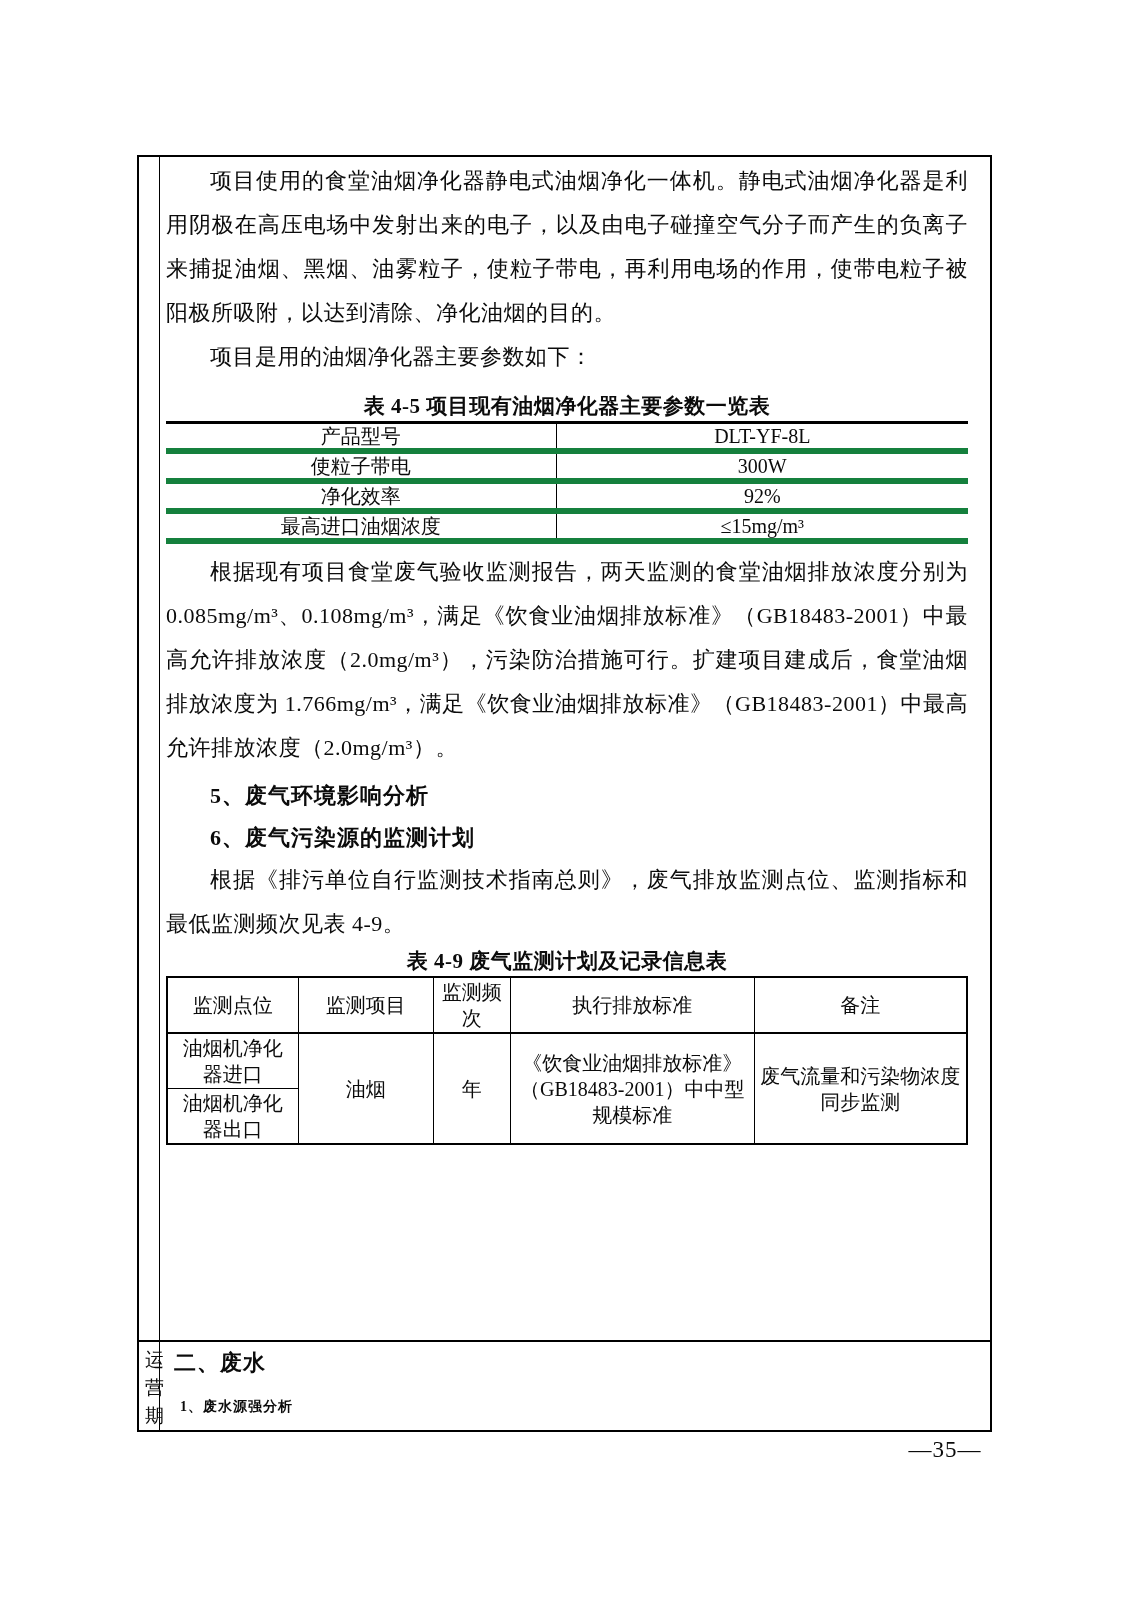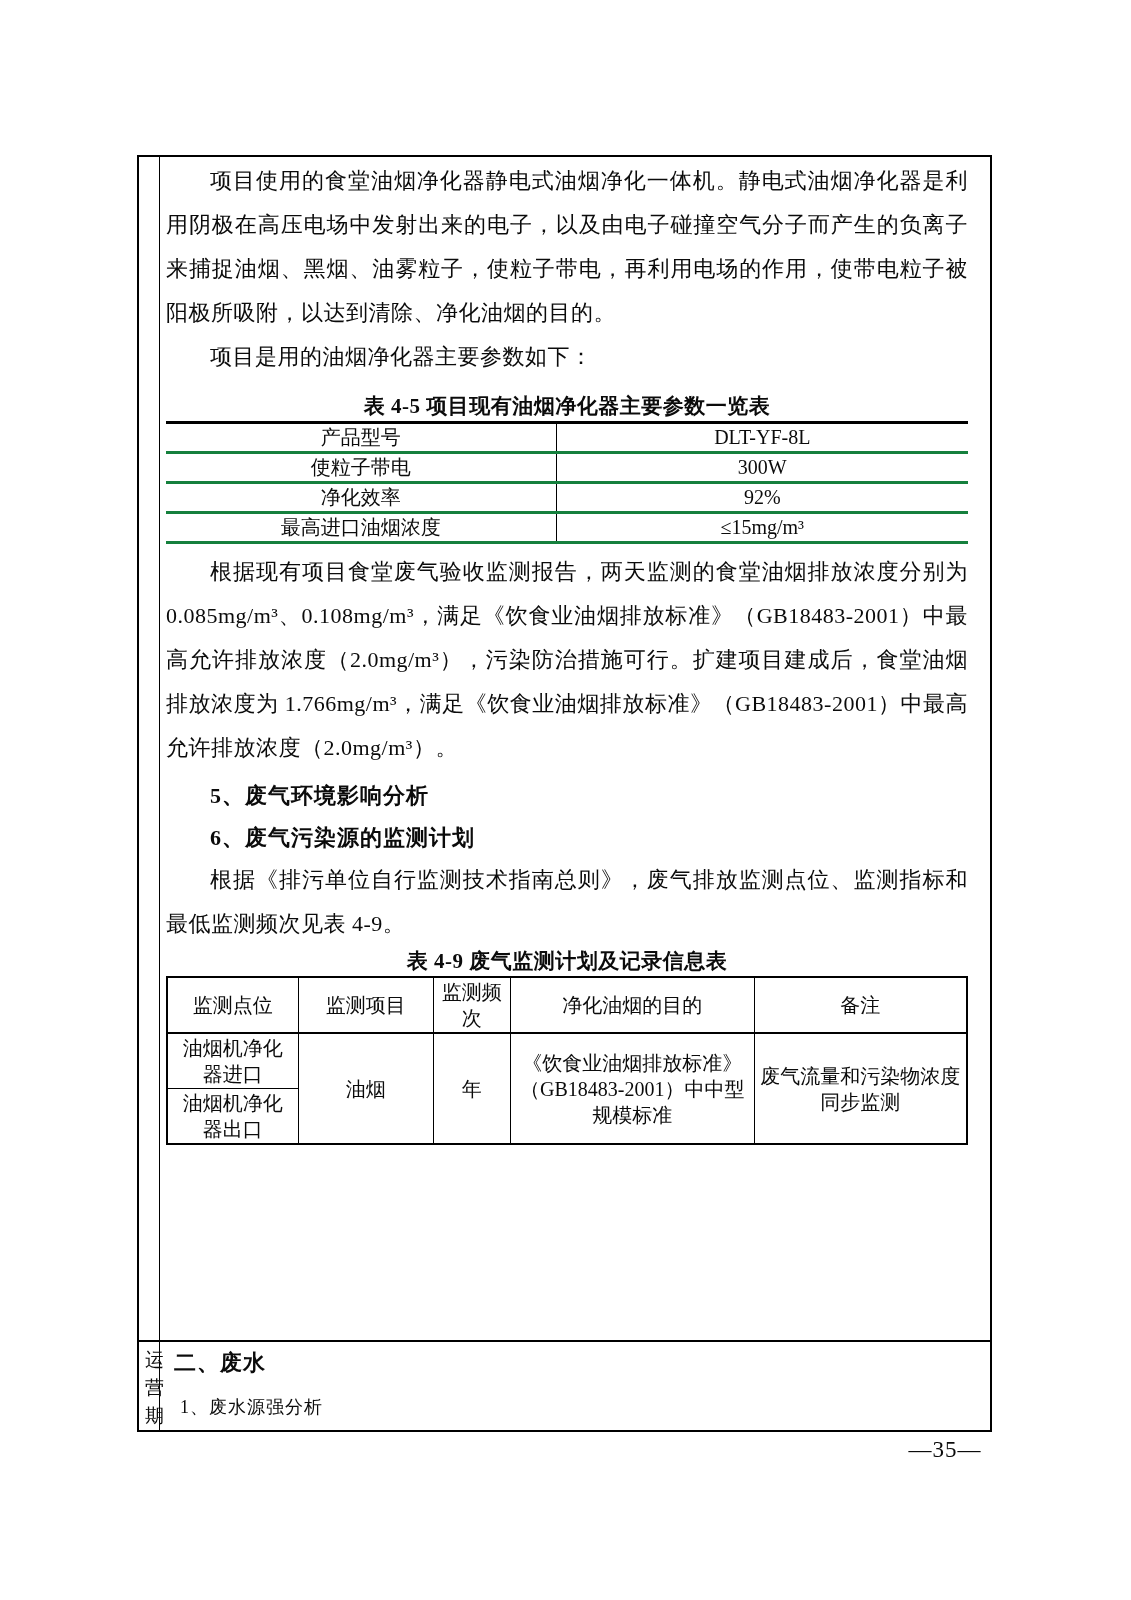--- a/index.html
+++ b/index.html
@@ -26,36 +26,36 @@
   .heading { font-size:22px; line-height:36px; font-weight:bold; text-indent:2em;
     letter-spacing:1px; }
   .h5 { margin-top:8px; } .h6 { margin-top:6px; }
 
   .tbl-title { font-size:21px; line-height:30px; font-weight:bold; text-align:center;
     letter-spacing:0.5px; }
   .tt45 { margin-top:12px; }
 
   
   .t45 { width:100%; border-top:3px solid #000; }
-  .t45-row { display:flex; height:30px; border-bottom:3px solid #15803d; align-items:center; }
+  .t45-row { display:flex; height:30px; border-bottom:6px solid #15803d; align-items:center; }
   .t45-label { width:48.7%; border-right:1px solid #000; text-align:center; font-size:20px;
     height:100%; display:flex; align-items:center; justify-content:center; }
   .t45-value { flex:1; text-align:center; font-size:20px; }
 
   
   .t49 { width:100%; border-collapse:collapse; table-layout:fixed; }
   .t49 td { border:1px solid #000; text-align:center; vertical-align:middle;
     font-size:20px; line-height:26px; padding:1px 4px; }
   .t49 .hdr td { height:52px; border-bottom:2px solid #000; }
   .t49 { border:2px solid #000; }
   .t49 tr.b1 td, .t49 tr.b2 td { height:51px; }
   .t49 td.pt { padding:1px 10px; }
 
   .ww-head { font-size:22px; line-height:34px; font-weight:bold; letter-spacing:1px; }
-  .ww-sub { font-size:18px; line-height:30px; font-weight:normal; margin-top:12px;
+  .ww-sub { font-size:14px; line-height:30px; font-weight:bold; margin-top:12px;
     padding-left:6px; letter-spacing:1px; }
 
   .page-num { position:absolute; left:880px; top:1437px; width:130px; text-align:center;
     font-size:23px; letter-spacing:1px; }
 </style>
 </head>
 <body>
 
 <div class="page">
 
@@ -106,21 +106,21 @@
               <col style="width:16.9%">
               <col style="width:9.6%">
             <col style="width:30.5%">
               <col style="width:26.6%">
           </colgroup>
           <tbody>
             <tr class="hdr">
               <td>监测点位</td>
               <td>监测项目</td>
               <td>监测频次</td>
-              <td>净化油烟的目的</td>
+              <td>执行排放标准</td>
               <td>备注</td>
             </tr>
             <tr class="b1">
               <td class="pt">油烟机净化器进口</td>
               <td rowspan="2">油烟</td>
               <td rowspan="2">年</td>
               <td rowspan="2">《饮食业油烟排放标准》（GB18483-2001）中中型规模标准</td>
               <td rowspan="2">废气流量和污染物浓度同步监测</td>
             </tr>
             <tr class="b2">

